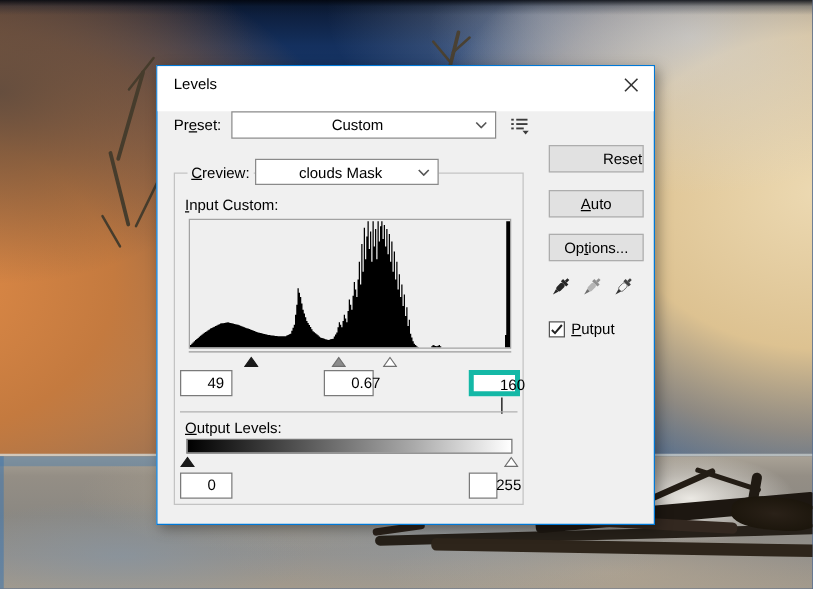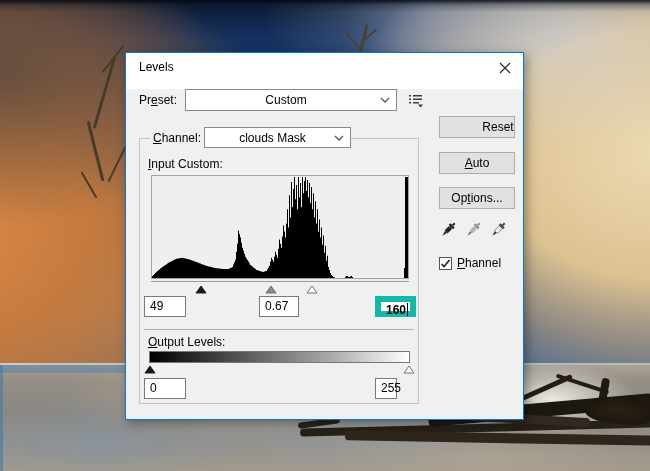--- a/index.html
+++ b/index.html
@@ -46,22 +46,22 @@
   .btn{position:absolute;left:313px;width:76px;height:22px;background:#e1e1e1;border:1px solid #adadad;box-sizing:border-box;
     text-align:center;line-height:19px;font-size:12px;padding:0;font-family:"Liberation Sans",sans-serif;}
   .btn.default{border:2px solid #0078d7;line-height:17px;}
   .menu-btn{position:absolute;left:280px;top:39px;width:20px;height:16px;display:flex;align-items:center;justify-content:center;}
   .groupbox{position:absolute;left:13px;top:85px;width:280px;height:266px;border:1px solid #c3c3c3;box-sizing:border-box;}
   .over-border{background:#f0f0f0;padding:0 3px;}
   .hist-box{position:absolute;left:25px;top:122px;width:258px;height:104px;border:1px solid #a2a2a2;background:#efefef;box-sizing:border-box;}
   .hist-box svg{display:block;}
   .track{position:absolute;left:25px;top:228px;width:258px;height:1px;background:#9a9a9a;}
   .tri{position:absolute;width:12px;height:9px;}
-  .numbox{position:absolute;height:21px;background:#fff;border:1px solid #7a7a7a;box-sizing:border-box;line-height:19px;padding-left:5px;font-size:12px;}
-  .numbox.focused{border:6px solid #14b8a6;line-height:17px;font-weight:bold;}
+  .numbox{position:absolute;height:21px;background:#fff;border:1px solid #7a7a7a;box-sizing:border-box;line-height:19px;padding-left:21px;font-size:12px;}
+  .numbox.focused{border:4px solid #14b8a6;line-height:17px;}
   .caret{display:inline-block;width:1px;height:13px;background:#000;vertical-align:-2px;margin-left:1px;}
   .sep{position:absolute;left:18px;top:276px;width:270px;height:1px;background:#b0b0b0;}
   .gradbar{position:absolute;left:23px;top:298px;width:261px;height:12px;border:1px solid #777;box-sizing:border-box;
     background:linear-gradient(90deg,#000 0%,#555 35%,#aaa 70%,#fff 100%);}
   .dropper{position:absolute;top:166px;width:22px;height:22px;}
   .checkbox{position:absolute;left:313px;top:204px;width:13px;height:13px;background:#fff;border:1px solid #555;box-sizing:border-box;}
   .preview-label{position:absolute;left:331px;top:201px;line-height:18px;}
 </style>
 </head>
 <body>
@@ -160,25 +160,25 @@
             <polygon points="9.6,14 12.4,14 11,19" fill="#333"></polygon>
           </g>
         </svg>
     </span>
 
     <span class="checkbox">
       <svg width="13" height="13" style="position:absolute;left:-1px;top:-1px;">
           <polyline points="2.5,7 5,9.5 10.5,3" fill="none" stroke="#222" stroke-width="1.6"></polyline>
         </svg>
     </span>
-    <span class="preview-label"><span class="u">P</span><span>hannel</span></span>
+    <span class="preview-label"><span class="u">P</span><span>utput</span></span>
 
     <div class="groupbox"></div>
     <span class="label over-border" style="left:24px;top:75px;">
-      <span class="u">C</span><span>hannel:</span>
+      <span class="u">C</span><span>review:</span>
     </span>
     <div class="dd" style="left:78px;top:74px;width:147px;height:21px;">
       <span>clouds Mask</span>
       <svg width="10" height="6">
           <polyline points="1,1 5,5 9,1" fill="none" stroke="#555" stroke-width="1.3"></polyline>
         </svg>
     </div>
 
     <span class="label" style="left:22px;top:101px;">
       <span class="u">I</span><span>nput Custom:</span>

